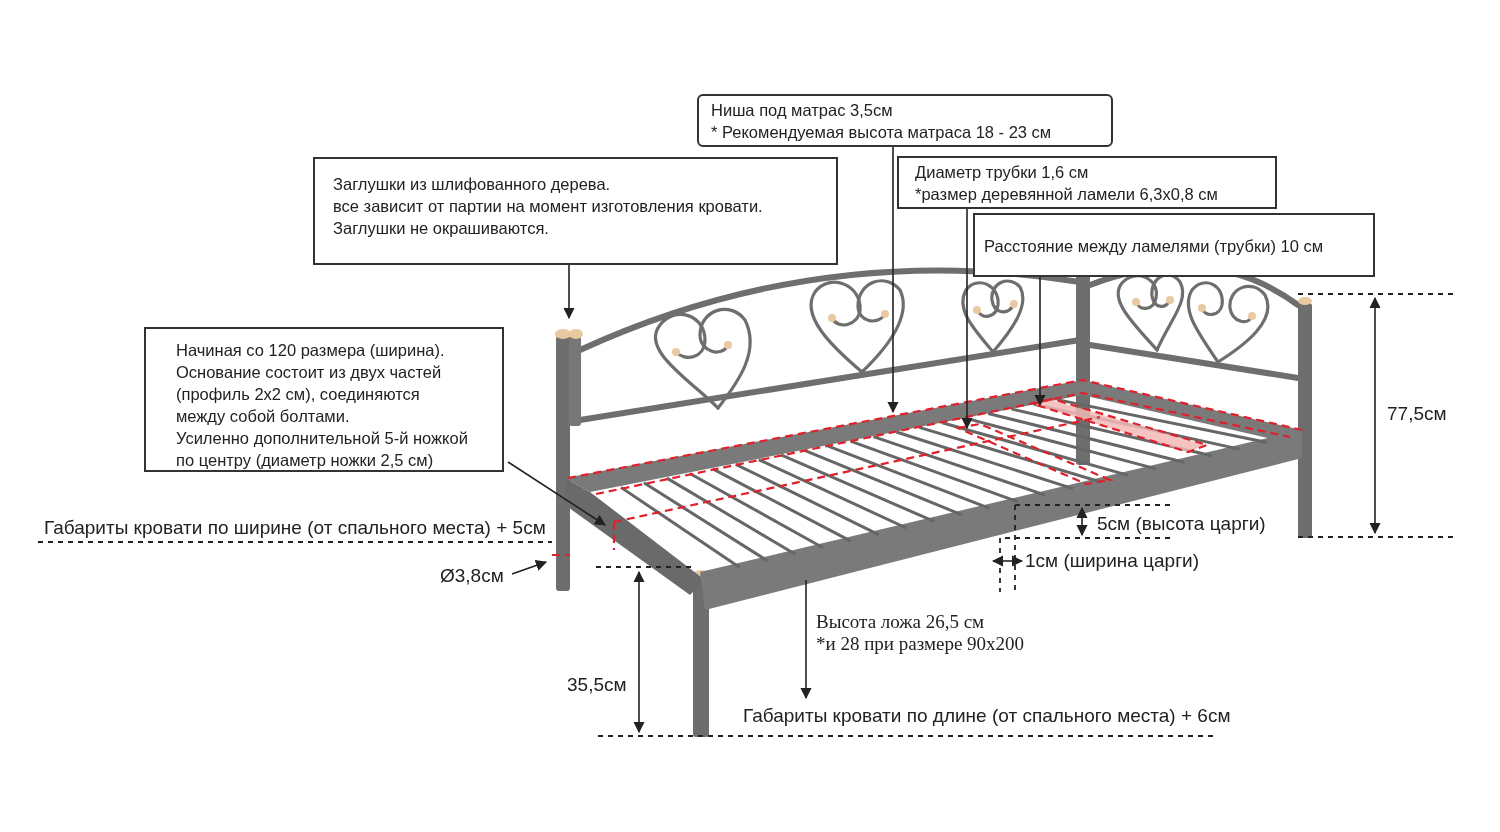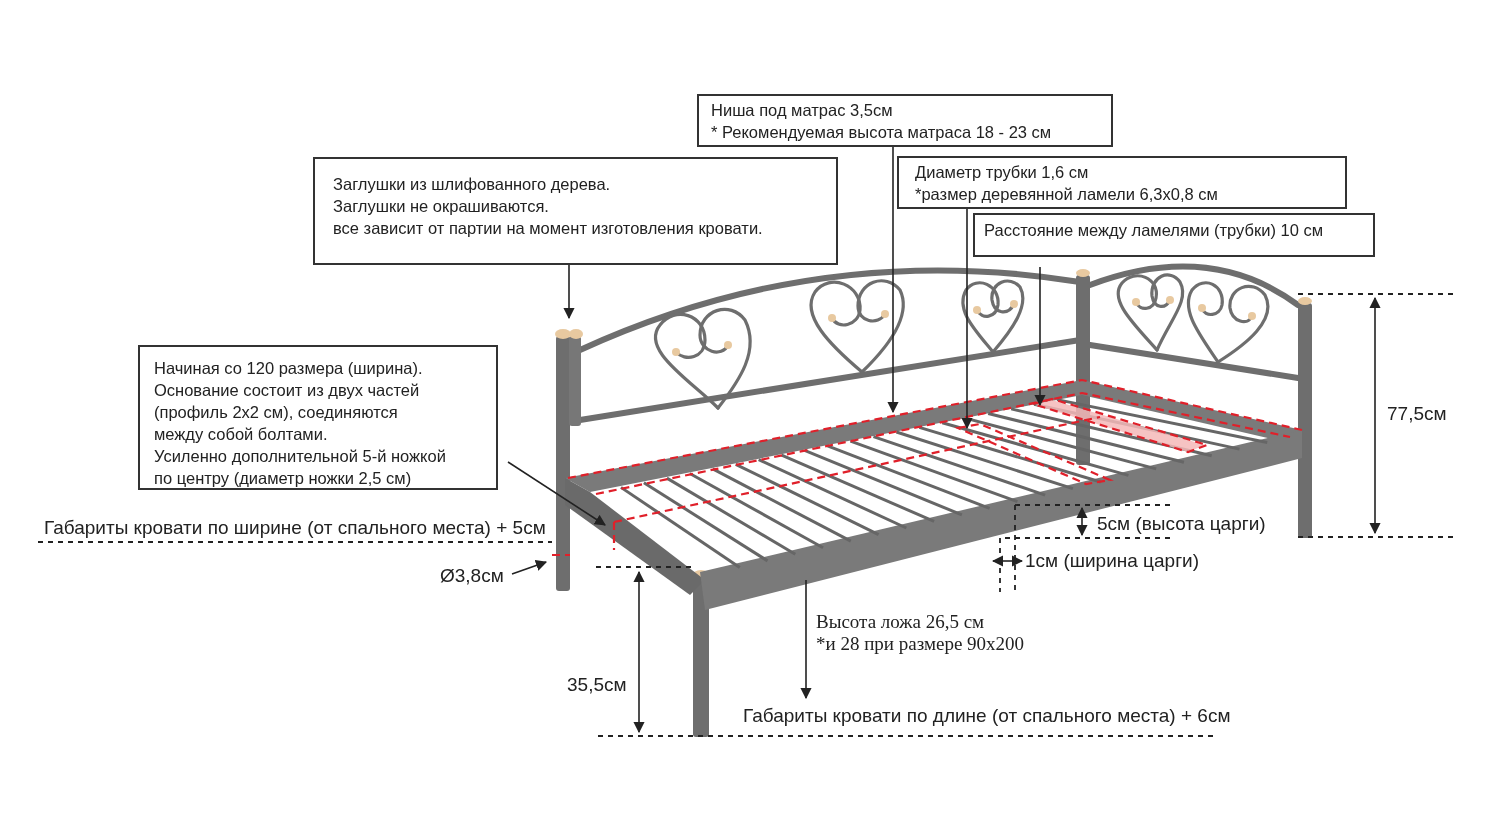--- a/index.html
+++ b/index.html
@@ -3,25 +3,25 @@
 <meta charset="utf-8">
 <style>
   html, body { margin:0; padding:0; background:#ffffff; }
   body { width:1500px; height:832px; position:relative; overflow:hidden;
          font-family:"Liberation Sans", sans-serif; color:#222; }
   #stage { position:absolute; left:0; top:0; width:1500px; height:832px; }
   .callout { position:absolute; background:#fff; border:2px solid #333; box-sizing:border-box;
              font-size:16.5px; line-height:22px; color:#222; padding:0; }
   .callout .line { display:block; white-space:nowrap; }
   .label { position:absolute; font-size:19px; line-height:20px; color:#222; white-space:nowrap; }
-  #box-niche { left:697px; top:94px; width:416px; height:53px; padding:3px 12px; }
+  #box-niche { left:697px; top:94px; width:416px; height:53px; padding:3px 12px;border-radius:6px; }
   #box-caps { left:313px; top:157px; width:525px; height:108px; padding:14px 18px; }
-  #box-tube { left:897px; top:156px; width:450px; height:53px; padding:3px 16px; }
-  #box-gap { left:973px; top:213px; width:402px; height:44px; padding:4px 9px; }
-  #box-base { left:138px; top:327px; width:360px; height:145px; padding:10px 14px;margin-top:18px; }
+  #box-tube { left:897px; top:156px; width:380px; height:53px; padding:3px 16px; }
+  #box-gap { left:973px; top:213px; width:402px; height:64px; padding:20px 9px; }
+  #box-base { left:144px; top:327px; width:360px; height:145px; padding:10px 30px; }
   #lbl-width { left:44px; top:518px; }
   #lbl-diam { left:440px; top:566px; }
   #lbl-355 { left:567px; top:675px; }
   #lbl-bed-height { left:816px; top:611px; line-height:22px;font-family:Liberation Serif, serif; }
   #lbl-length { left:715px; top:706px;margin-left:28px; }
   #lbl-775 { left:1387px; top:404px; }
   #lbl-rail-h { left:1097px; top:514px; }
   #lbl-rail-w { left:1025px; top:551px; }
 </style>
 </head>
@@ -174,22 +174,22 @@
   </g>
 </svg>
 
 <div class="callout" id="box-niche">
   <span class="line">Ниша под матрас 3,5см</span>
   <span class="line">* Рекомендуемая высота матраса 18 - 23 см</span>
 </div>
 
 <div class="callout" id="box-caps">
   <span class="line">Заглушки из шлифованного дерева.</span>
+  <span class="line">все зависит от партии на момент изготовления кровати.</span>
   <span class="line">Заглушки не окрашиваются.</span>
-  <span class="line">все зависит от партии на момент изготовления кровати.</span>
 </div>
 
 <div class="callout" id="box-tube">
   <span class="line">Диаметр трубки 1,6 см</span>
   <span class="line">*размер деревянной ламели 6,3х0,8 см</span>
 </div>
 
 <div class="callout" id="box-gap">
   <span class="line">Расстояние между ламелями (трубки) 10 см</span>
 </div>

